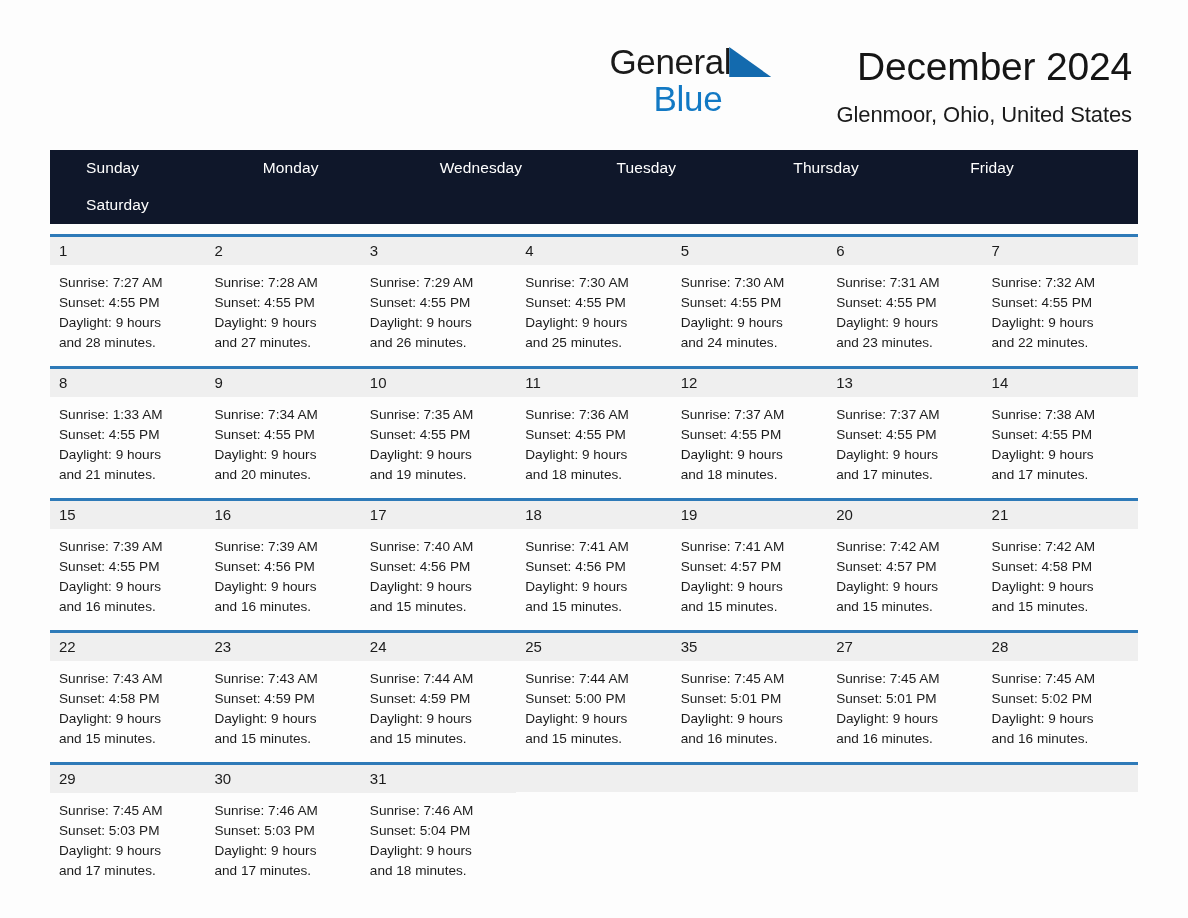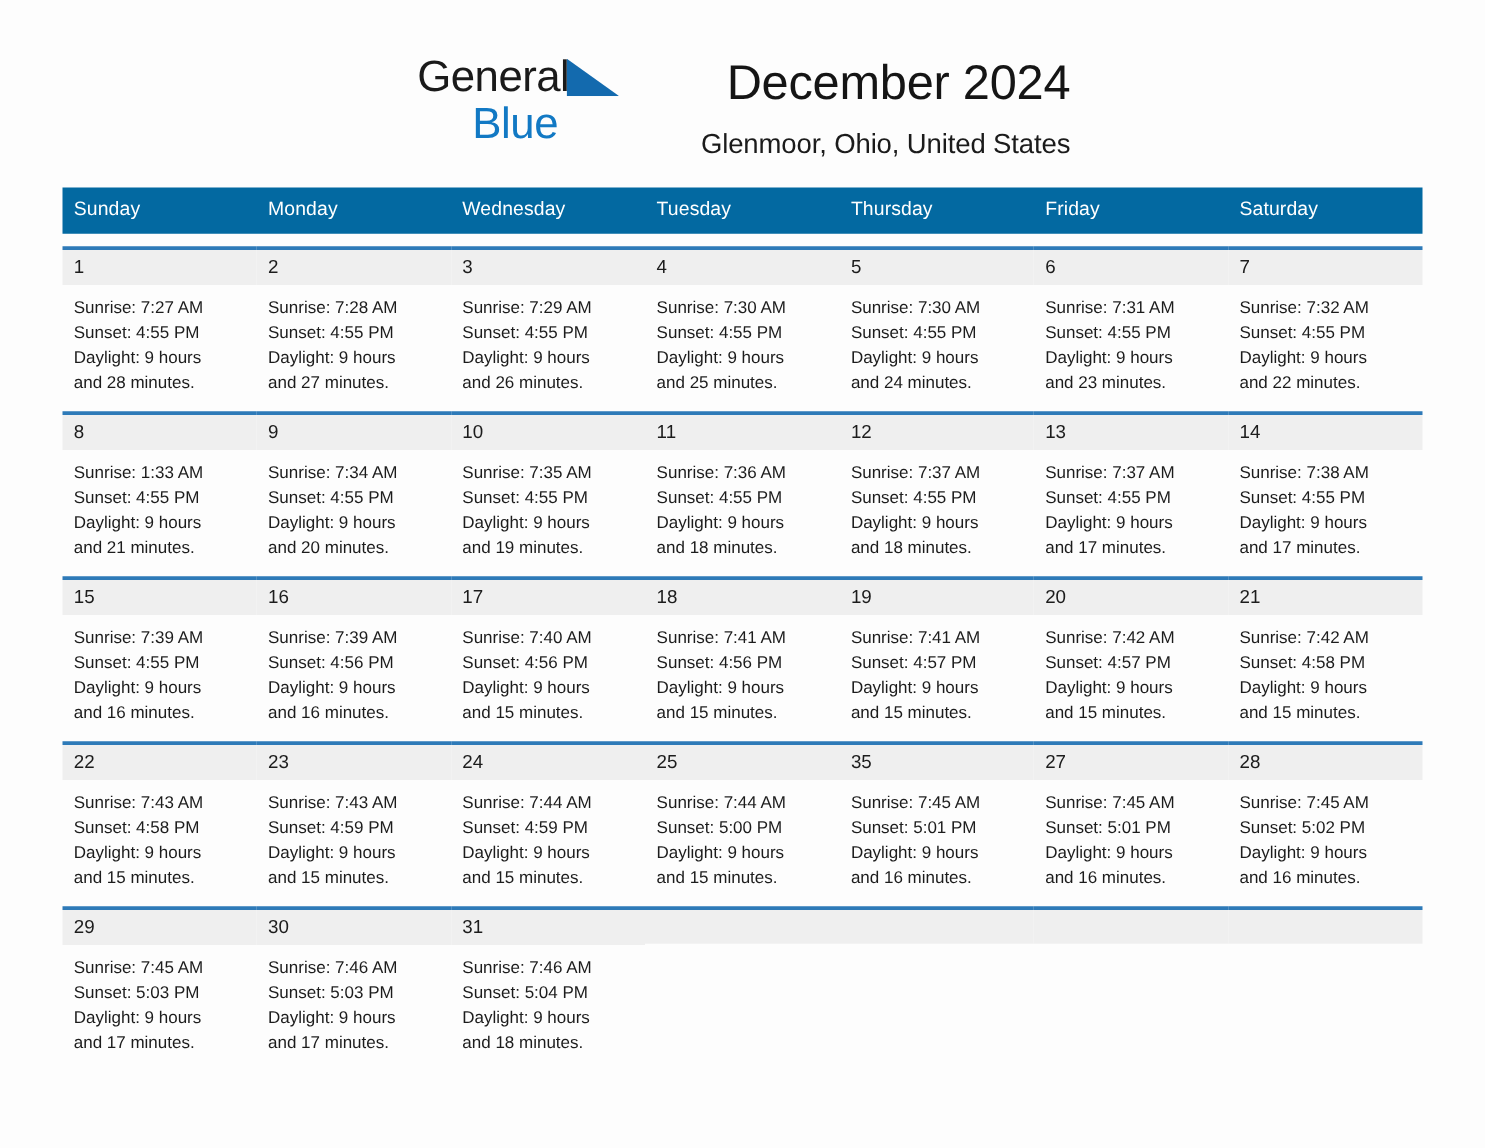--- a/index.html
+++ b/index.html
@@ -13,21 +13,21 @@
     position: relative;
     width: 1188px; height: 918px;
     background: #fdfdfd;
     overflow: hidden;
   }
 
   
   .header {
     display: flex;
     align-items: flex-start;
-    justify-content: center;
+    justify-content: flex-end;
     padding: 44px 56px 0 58px;
   }
   .logo { position: relative; width: 200px; }
   .logo-row1 {
     display: flex;
     align-items: flex-end;
     line-height: 1;
   }
   .logo-general {
     font-size: 35px;
@@ -66,22 +66,23 @@
     margin-left: 27px;
   }
 
   
   .calendar {
     margin: 22px 50px 0 50px;
     width: 1088px;
   }
   .weekday-row {
     display: grid;
-    grid-template-columns: repeat(7, 1fr);
-    background: #0369a1;
+    grid-template-columns: repeat(6, 1fr);
+    background: #0f172a;
+    padding-left: 27px;
   }
   .weekday {
     color: #ffffff;
     font-size: 15.5px;
     padding: 9px 0 10px 9px;
     letter-spacing: 0.1px;
   }
 
   .week {
     display: grid;

